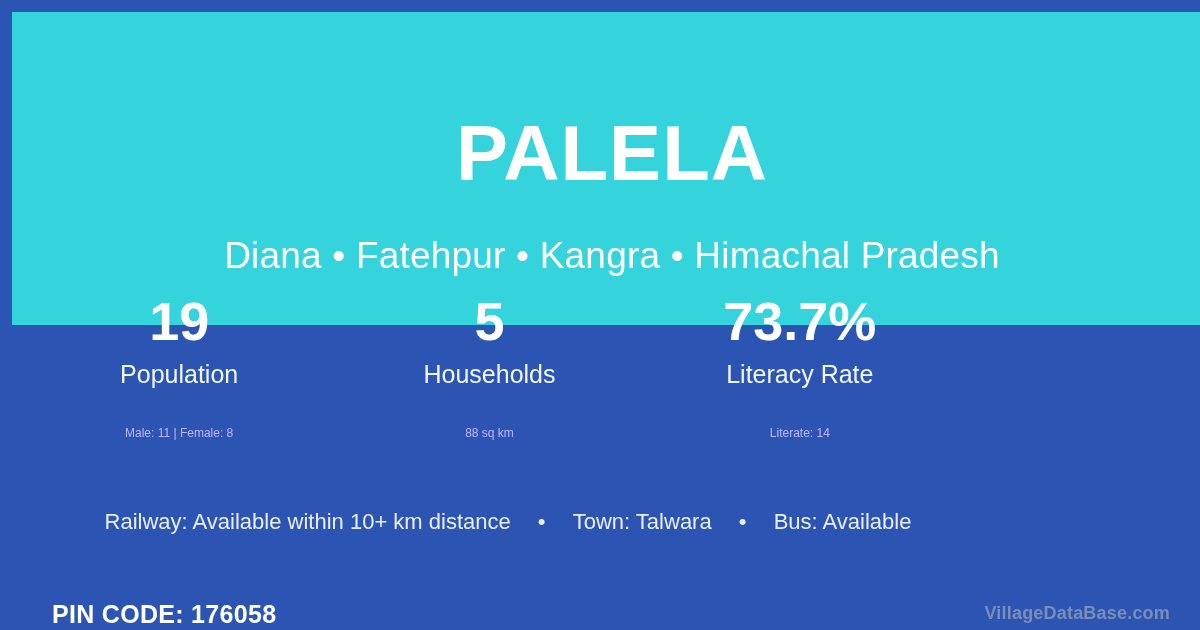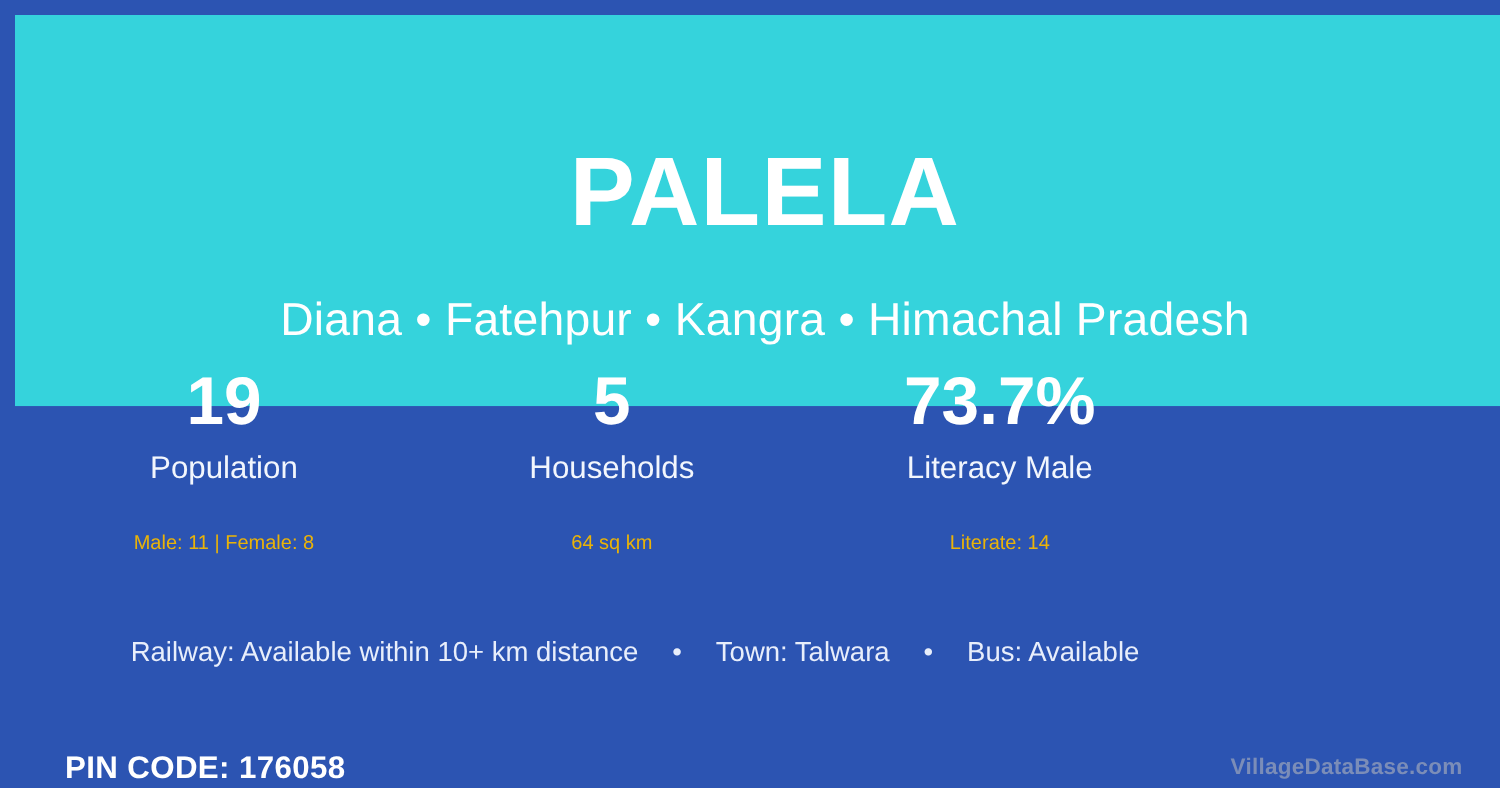--- a/index.html
+++ b/index.html
@@ -85,23 +85,23 @@
   .stat-label {
     margin-top: 10px;
     font-size: 25px;
     font-weight: normal;
     color: #f2f6fd;
     line-height: 1;
   }
 
   .stat-sub {
     margin-top: 16px;
-    font-size: 16px;
+    font-size: 12px;
     font-weight: normal;
-    color: #eab308;
+    color: #c4b5fd;
     line-height: 1;
   }
 
   
   #transport-row {
     position: absolute;
     left: 0; top: 487px;
     width: 992px;
     text-align: center;
     font-size: 22px;
@@ -158,26 +158,26 @@
 
   <div class="stat-col">
     <div class="stat-value">19</div>
     <div class="stat-label">Population</div>
     <div class="stat-sub">Male: 11 | Female: 8</div>
   </div>
 
   <div class="stat-col">
     <div class="stat-value">5</div>
     <div class="stat-label">Households</div>
-    <div class="stat-sub">64 sq km</div>
+    <div class="stat-sub">88 sq km</div>
   </div>
 
   <div class="stat-col">
     <div class="stat-value">73.7%</div>
-    <div class="stat-label">Literacy Male</div>
+    <div class="stat-label">Literacy Rate</div>
     <div class="stat-sub">Literate: 14</div>
   </div>
 
 </div>
 
 <div id="transport-row">
   <span>Railway: Available within 10+ km distance</span>
   <span class="sep">•</span>
   <span>Town: Talwara</span>
   <span class="sep">•</span>

